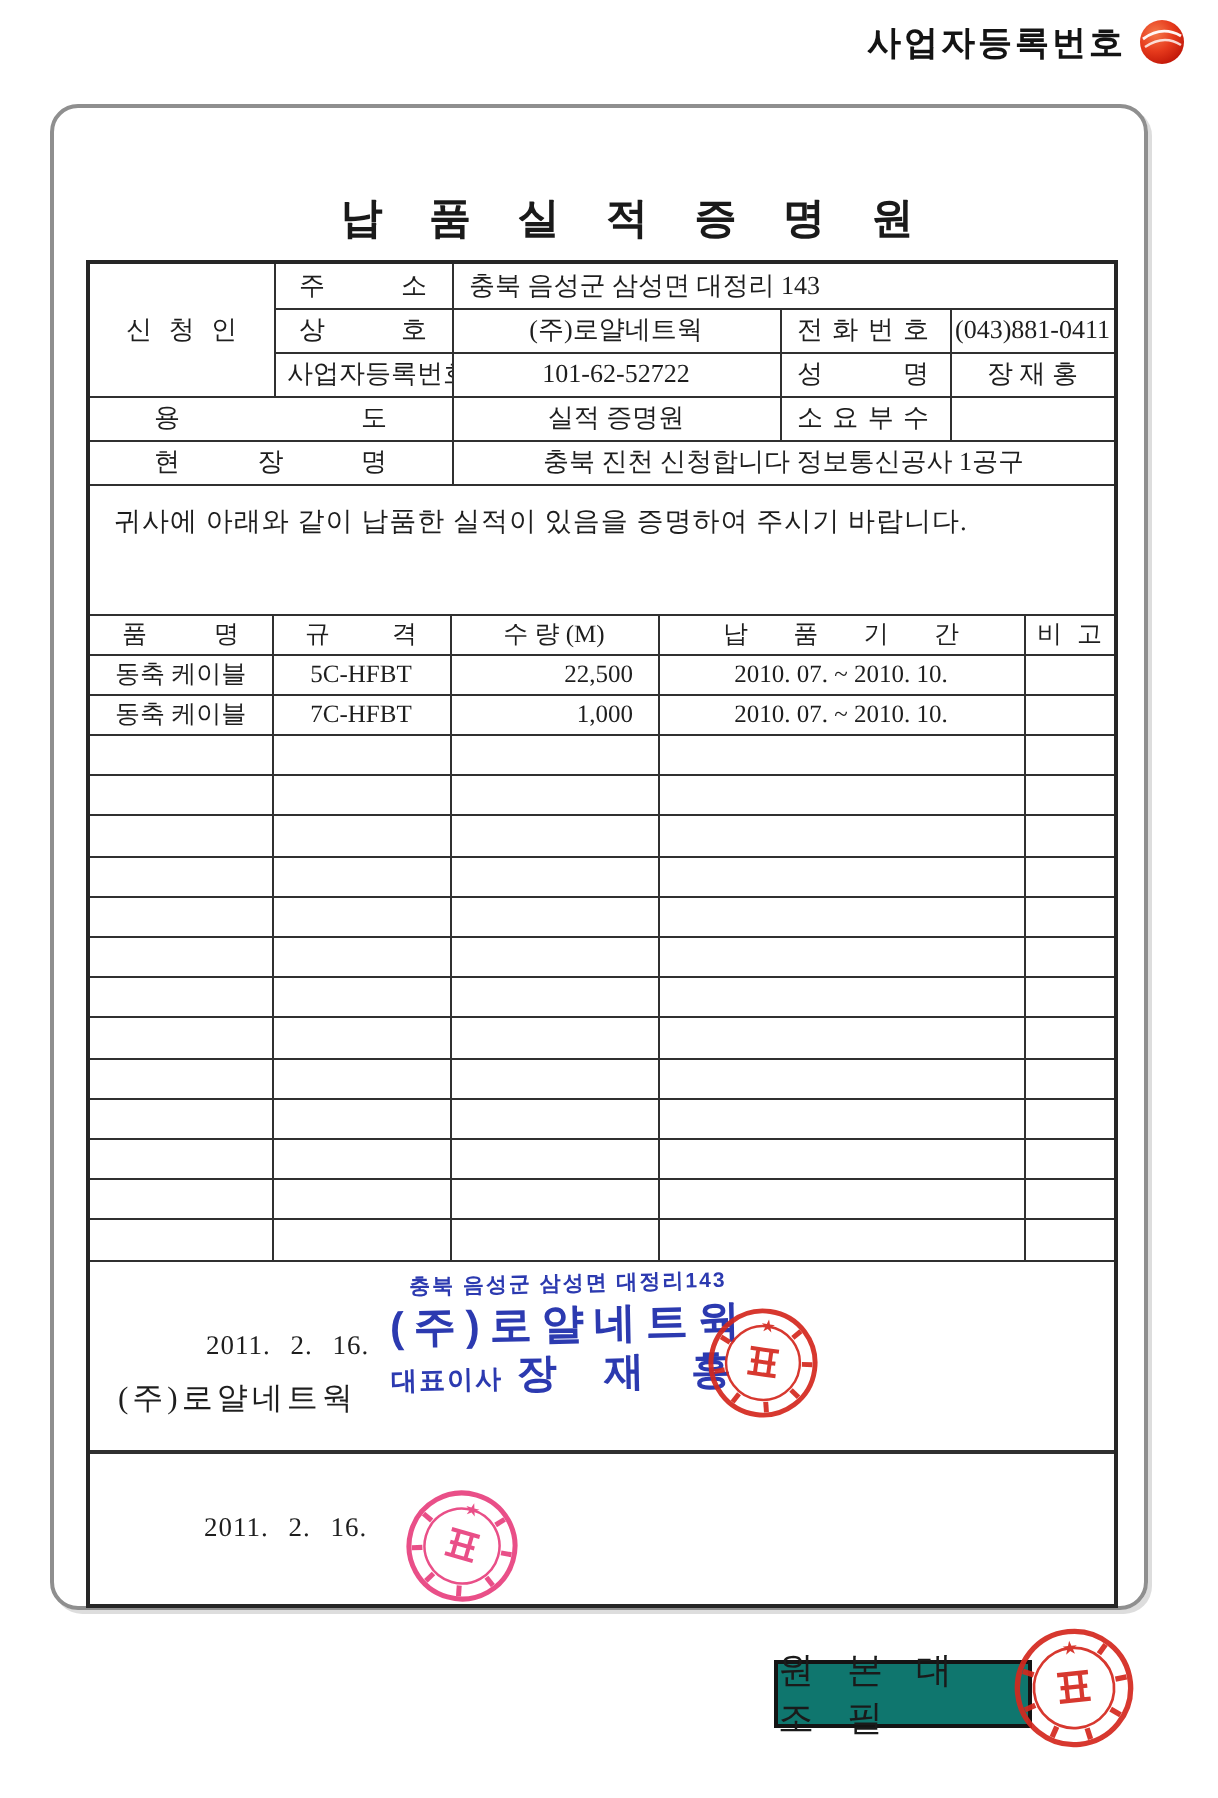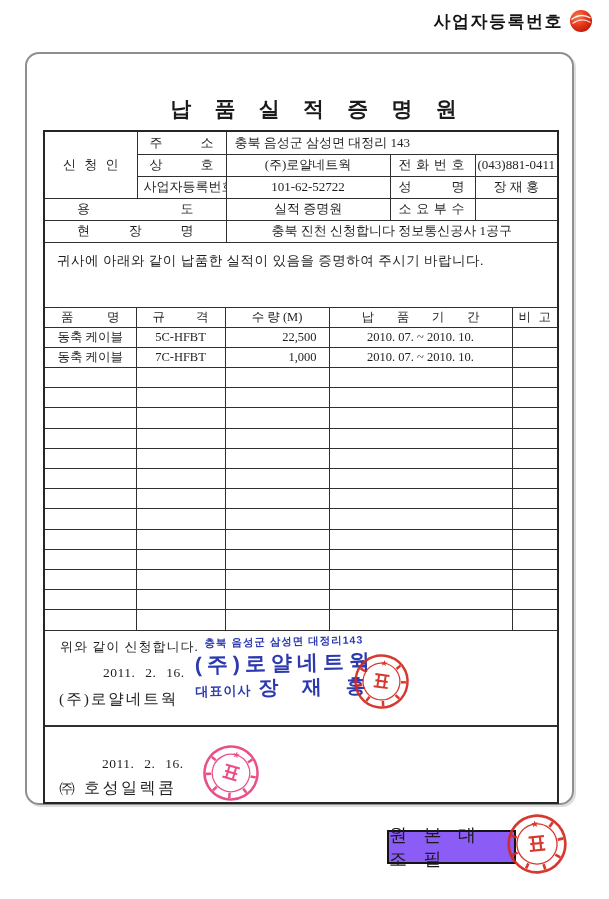--- a/index.html
+++ b/index.html
@@ -69,21 +69,21 @@
   .bs-name{font-size:20px;letter-spacing:9px;line-height:1;}
 
   
   .seal{position:absolute;opacity:.92;}
   .seal-red{color:#d4281e;}
   .seal-pink{color:#e8417e;}
 
   
   .verify-box{position:absolute;left:387px;top:830px;width:125px;height:30px;
     border:2px solid #141414;display:flex;align-items:center;justify-content:center;
-    font-size:18px;letter-spacing:6px;color:#1a1a1a;background:#8b5cf6;}
+    font-size:18px;letter-spacing:6px;color:#1a1a1a;background:#0f766e;}
   .seal-c{left:506px;top:813px;}
 </style>
 </head>
 <body>
 
 <svg width="0" height="0" style="position:absolute">
   <defs>
     <radialGradient id="logograd" cx="35%" cy="30%" r="75%">
       <stop offset="0%" stop-color="#f5794a"></stop>
       <stop offset="55%" stop-color="#e63a1c"></stop>
@@ -290,41 +290,39 @@
             <td></td>
             <td></td>
             <td></td>
             <td></td>
           </tr>
         </tbody>
     </table>
   </div>
 
   <div class="sig sig-a">
-    <div class="abs line-sm" style="left:15px;top:7px">위와 같이 신청합니다.</div>
     <div class="abs date" style="left:58px;top:34px">2011. 2. 16.</div>
     <div class="abs co-a" style="left:14px;top:58px">(주)로얄네트웍</div>
 
     <div class="abs blue-stamp">
       <div class="bs-addr">충북 음성군 삼성면 대정리143</div>
       <div class="bs-co">(주)로얄네트웍</div>
       <div class="bs-row">
         <span class="bs-ceo">대표이사</span>
         <span class="bs-name">장 재 홍</span>
       </div>
     </div>
 
     <svg class="seal seal-red" style="left:308px;top:22px;width:57px;height:57px;transform:rotate(8deg)" viewBox="0 0 60 60">
       <use href="#corpseal"></use>
     </svg>
   </div>
 
   <div class="sig sig-b">
     <div class="abs date" style="left:57px;top:29px">2011. 2. 16.</div>
-    <div class="abs co-b" style="left:14px;top:51px">㈜ 호성일렉콤</div>
 
     <svg class="seal seal-pink" style="left:157px;top:17px;width:58px;height:58px;transform:rotate(16deg)" viewBox="0 0 60 60">
       <use href="#corpseal"></use>
     </svg>
   </div>
 </div>
 
 <div class="verify-box">
   <span>원 본 대 조 필</span>
 </div>

